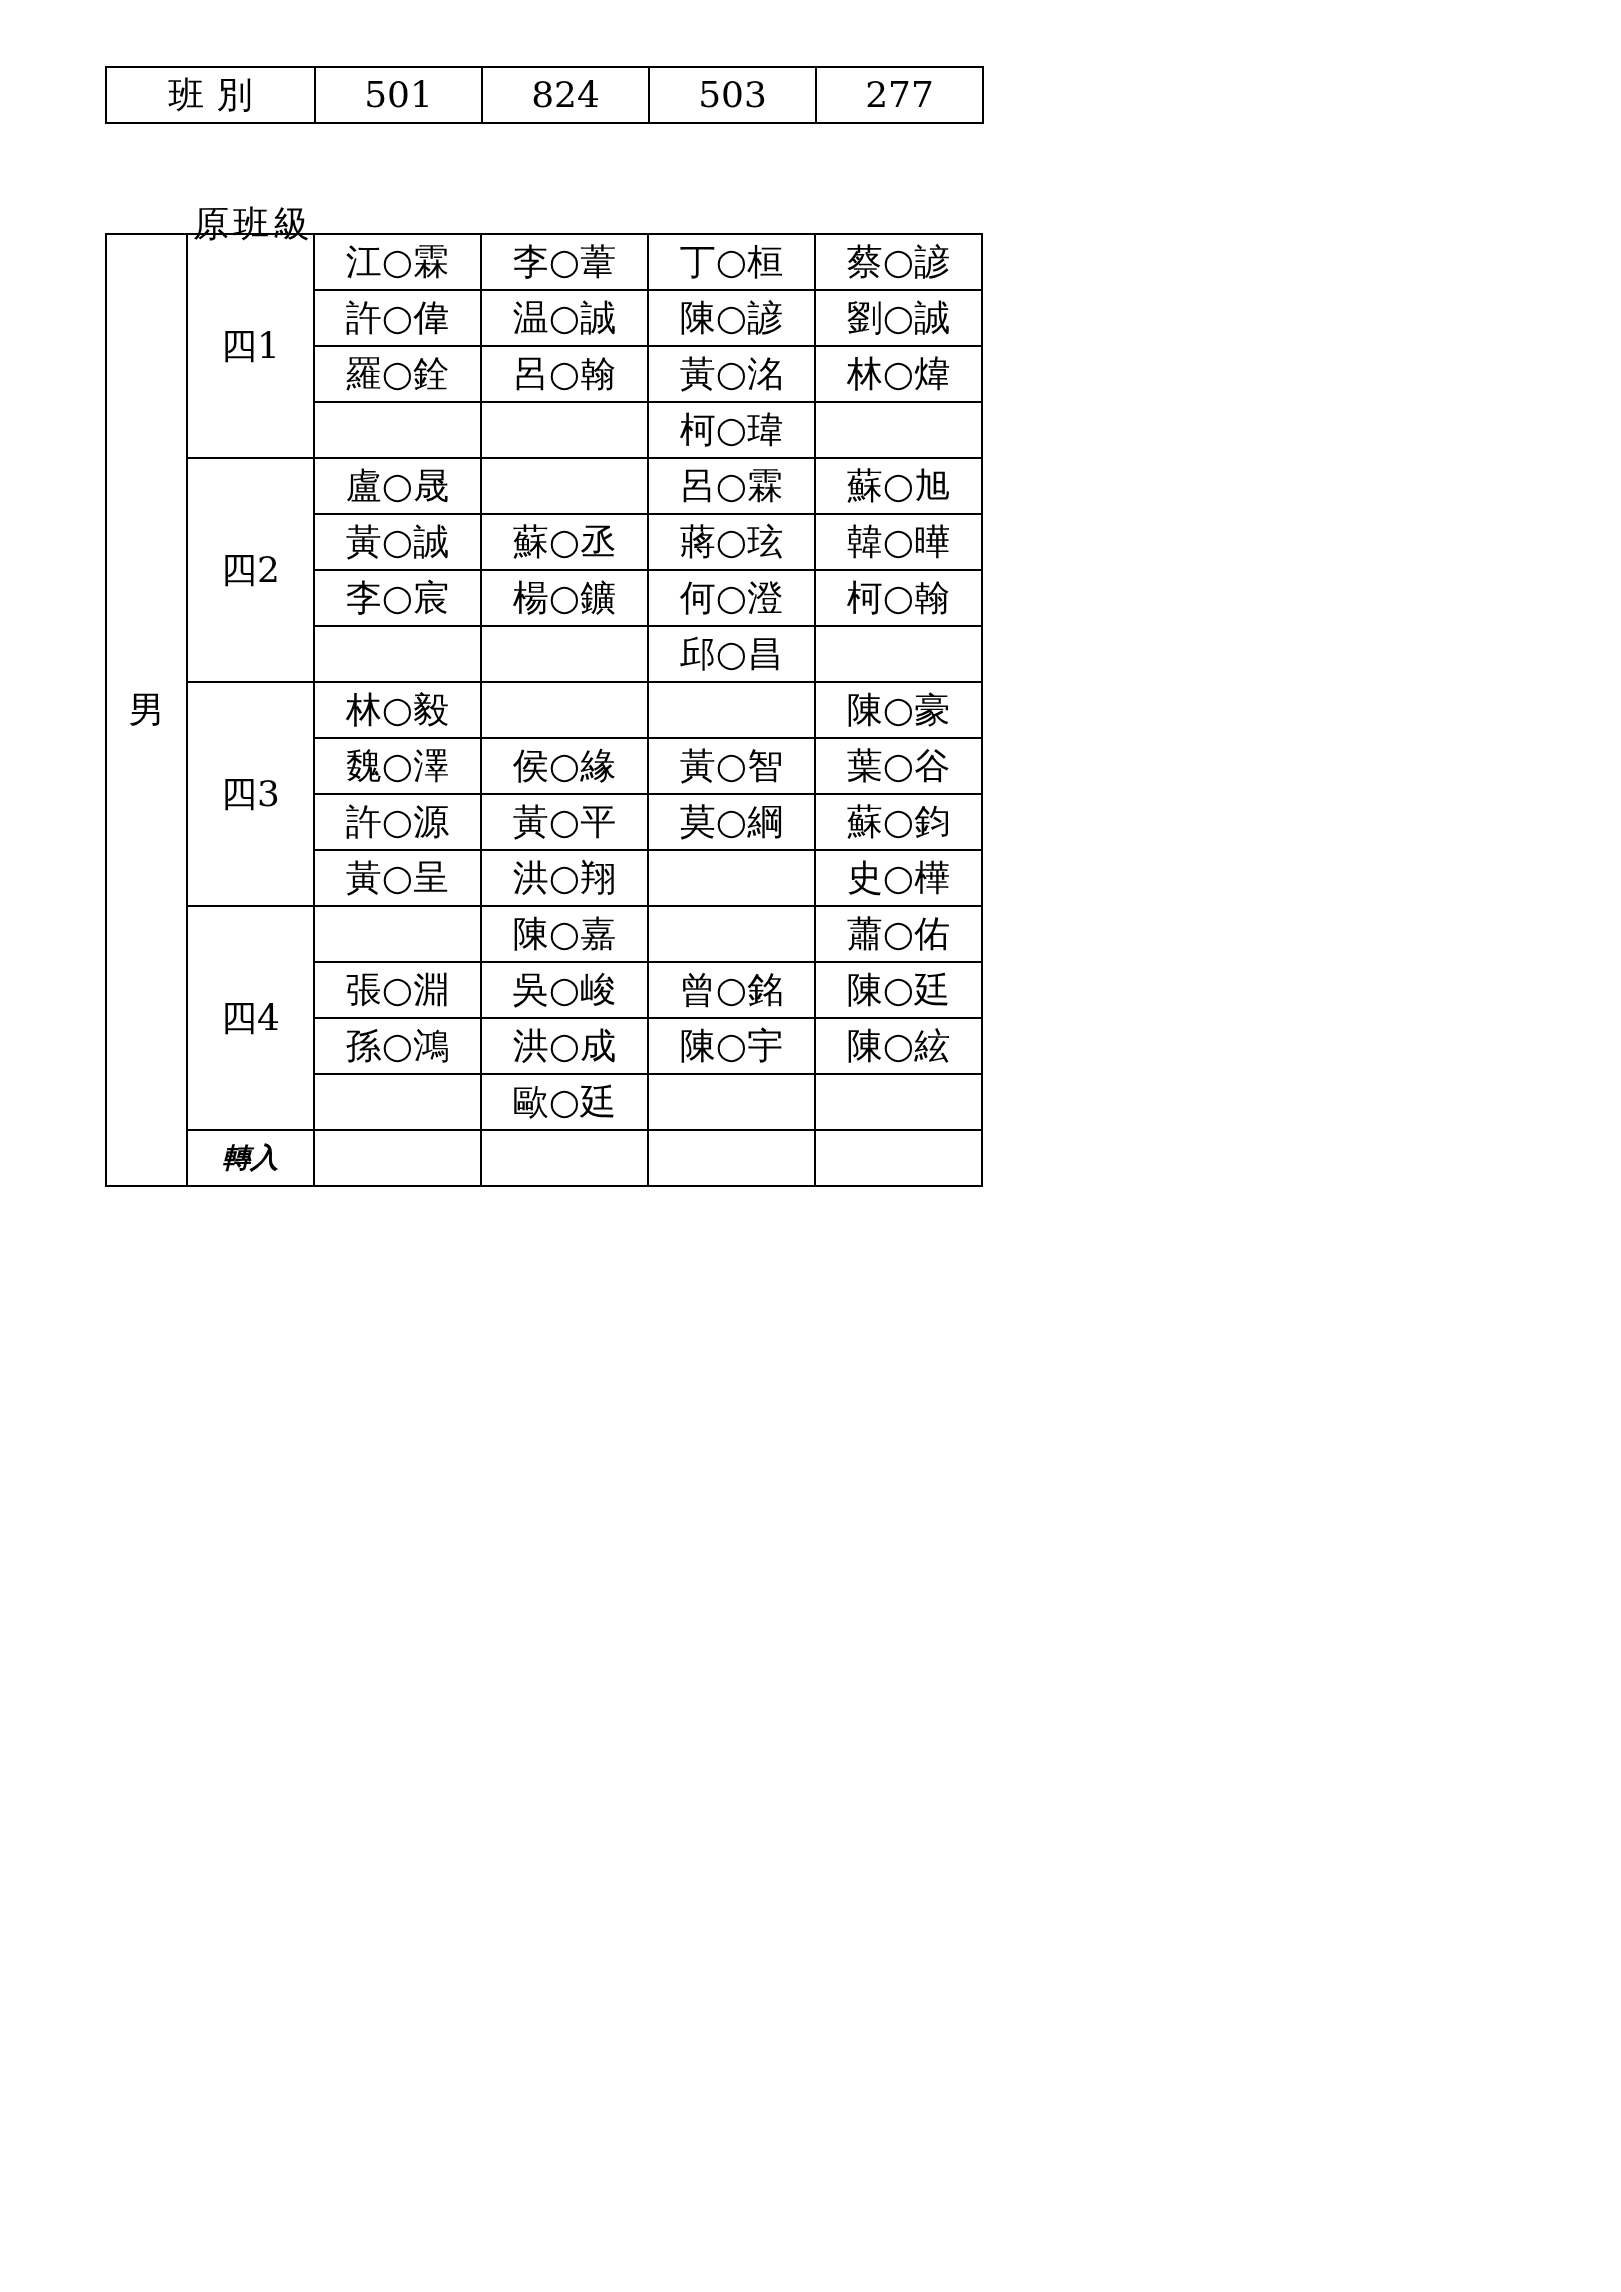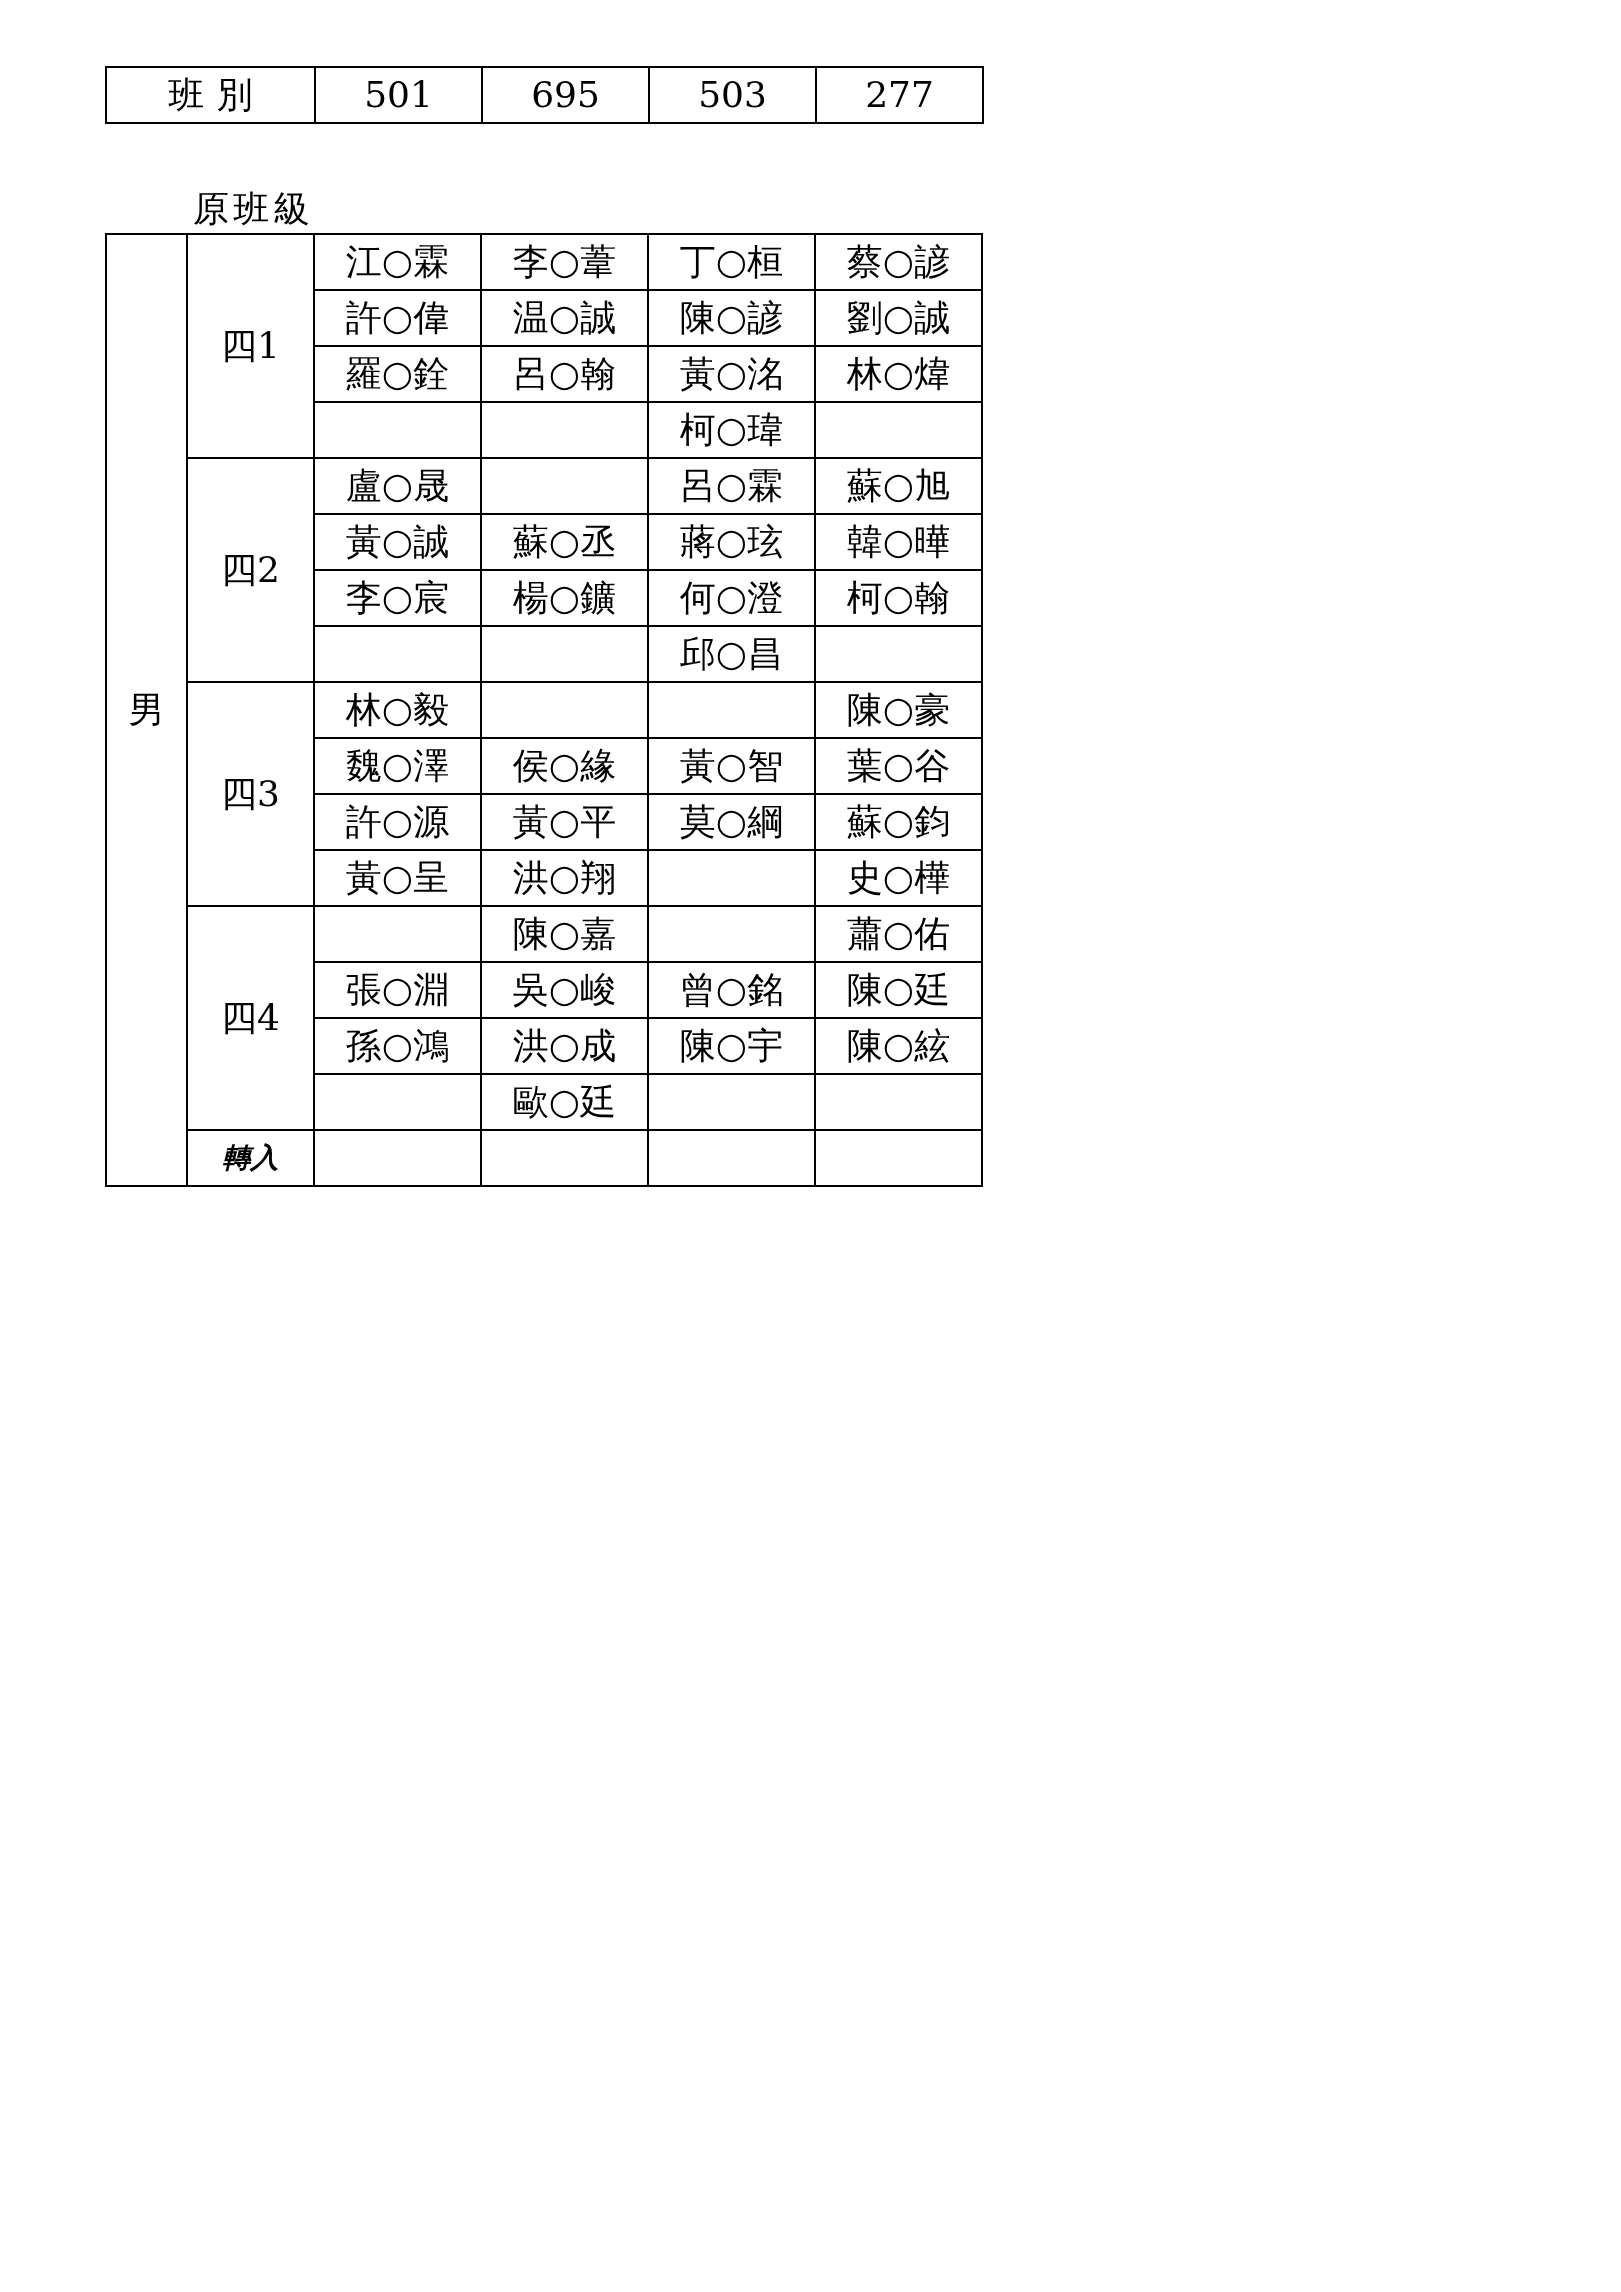--- a/index.html
+++ b/index.html
@@ -43,21 +43,21 @@
     top: 233px;
   }
   .main-table td { height: 56px; }
   .label-cell {
     letter-spacing: 0.35em;
     text-indent: 0.35em;
   }
   .origin-label {
     position: absolute;
     left: 193px;
-    top: 185px;
+    top: 200px;
     font-size: 36px;
     letter-spacing: 0.12em;
   }
   .gender-cell { font-size: 36px; }
   .group-cell { font-size: 36px; margin-left: 12px; }
   .transfer-cell {
     font-weight: bold;
     font-size: 28px;
     font-style: italic;
   }
@@ -73,21 +73,21 @@
       <col style="width:209px">
         <col style="width:167px">
         <col style="width:167px">
         <col style="width:167px">
         <col style="width:167px">
     </colgroup>
     <tbody>
       <tr>
         <td class="label-cell">班別</td>
         <td>501</td>
-        <td>695</td>
+        <td>824</td>
         <td>503</td>
         <td>277</td>
       </tr>
     </tbody>
   </table>
 
   <div class="origin-label">原班級</div>
 
   <table class="main-table">
     <colgroup>

